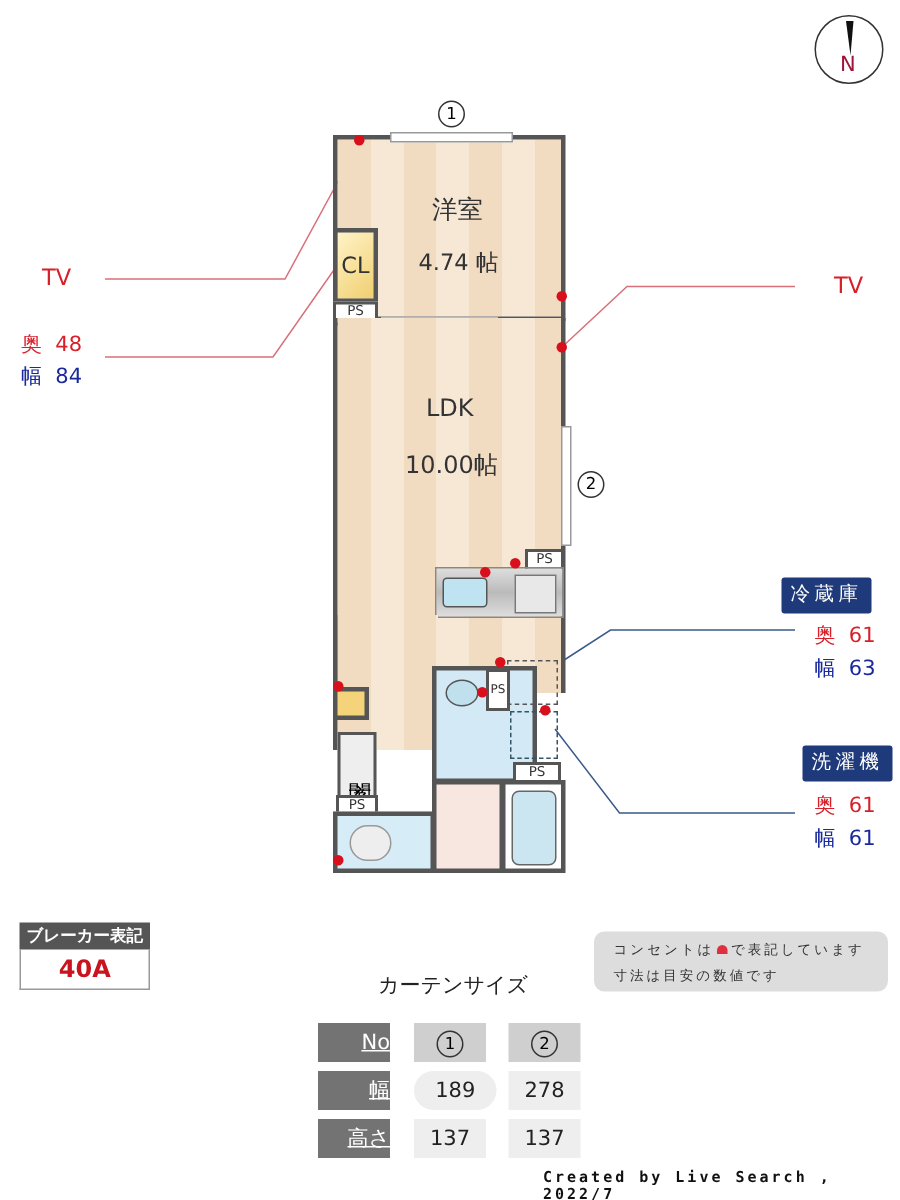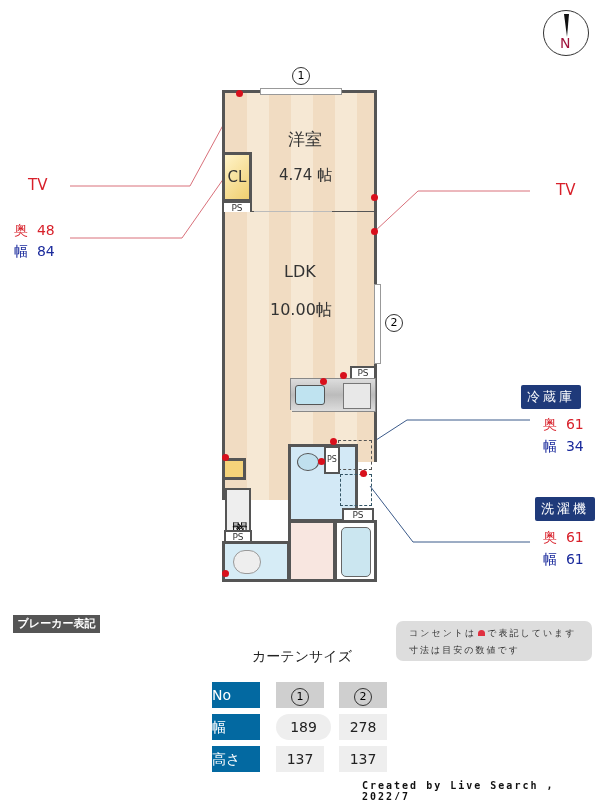--- a/index.html
+++ b/index.html
@@ -6,21 +6,21 @@
   body{width:600px;height:800px;position:relative;overflow:hidden;font-family:"DejaVu Sans",sans-serif;}
   .abs{position:absolute;}
   .red{color:#d8202a;}
   .blue{color:#1a2a9c;}
   .lbl{font-size:14px;}
   .navy-tag{background:#1f3a7a;color:#fff;font-size:13px;text-align:center;letter-spacing:3px;border-radius:2px;}
   .floor{position:absolute;left:222px;top:90px;width:155px;height:492px;}
   .stripes{background:repeating-linear-gradient(90deg,#f1dcc2 0px,#f1dcc2 22px,#f6e8d4 22px,#f6e8d4 44px);}
   .ps{position:absolute;border:2px solid #555;background:#fff;font-size:9px;text-align:center;line-height:11px;color:#333;}
   .dot{position:absolute;width:7px;height:7px;border-radius:50%;background:#d8101c;}
-  .tbl-head{background:#0369a1;color:#fff;text-align:left;font-size:14px;}
+  .tbl-head{background:#737373;color:#fff;text-align:right;font-size:14px;text-decoration:underline;}
   .tbl-cell{background:#eeeeee;text-align:center;font-size:14px;color:#222;}
   .tbl-num{background:#cfcfcf;text-align:center;font-size:14px;}
   .circ{display:inline-block;width:16px;height:16px;border:1px solid #333;border-radius:50%;line-height:16px;font-size:11px;text-align:center;background:#fff;}
 </style>
 </head>
 <body>
 
 <div class="abs" style="left:543px;top:10px;width:44px;height:44px;border:1px solid #333;border-radius:50%;">
   <svg width="44" height="44" style="position:absolute;left:0;top:0">
     <polygon points="20,3 25,3 23,26" fill="#111"></polygon>
@@ -40,21 +40,21 @@
 <div class="abs lbl" style="left:14px;top:220px;line-height:21px;">
   <div><span class="red">奥</span>&nbsp;&nbsp;<span class="red">48</span></div>
   <div><span class="blue">幅</span>&nbsp;&nbsp;<span class="blue">84</span></div>
 </div>
 
 <div class="abs red" style="left:556px;top:181px;font-size:15px;">TV</div>
 
 <div class="abs navy-tag" style="left:521px;top:385px;width:60px;height:24px;line-height:24px;">冷蔵庫</div>
 <div class="abs lbl" style="left:543px;top:413px;line-height:22px;">
   <div><span class="red">奥</span>&nbsp;&nbsp;<span class="red">61</span></div>
-  <div><span class="blue">幅</span>&nbsp;&nbsp;<span class="blue">34</span></div>
+  <div><span class="blue">幅</span>&nbsp;&nbsp;<span class="blue">63</span></div>
 </div>
 
 <div class="abs navy-tag" style="left:535px;top:497px;width:60px;height:24px;line-height:24px;">洗濯機</div>
 <div class="abs lbl" style="left:543px;top:526px;line-height:22px;">
   <div><span class="red">奥</span>&nbsp;&nbsp;<span class="red">61</span></div>
   <div><span class="blue">幅</span>&nbsp;&nbsp;<span class="blue">61</span></div>
 </div>
 
 <span class="abs circ" style="left:292px;top:67px;">1</span>
 <span class="abs circ" style="left:385px;top:314px;">2</span>
@@ -105,20 +105,21 @@
   <div class="dot" style="left:98px;top:288px;"></div>
   <div class="dot" style="left:0;top:364px;"></div>
   <div class="dot" style="left:108px;top:348px;"></div>
   <div class="dot" style="left:96px;top:368px;"></div>
   <div class="dot" style="left:138px;top:380px;"></div>
   <div class="dot" style="left:0;top:480px;"></div>
 </div>
 
 <div class="abs" style="left:13px;top:615px;width:87px;font-weight:bold;">
   <div style="background:#555;color:#fff;font-size:11px;text-align:center;height:18px;line-height:18px;">ブレーカー表記</div>
+  <div style="border:1px solid #999;border-top:none;color:#c8141e;font-size:16px;text-align:center;height:26px;line-height:26px;">40A</div>
 </div>
 
 <div class="abs" style="left:396px;top:621px;width:196px;height:40px;background:#ddd;border-radius:7px;font-size:9px;letter-spacing:2px;color:#333;">
   <div style="position:absolute;left:13px;top:6px;">
     <span>コンセントは</span><span style="display:inline-block;width:7px;height:6px;background:#e03040;border-radius:4px 4px 0 0;margin:0 2px;"></span><span>で表記しています</span>
   </div>
   <div style="position:absolute;left:13px;top:23px;">寸法は目安の数値です</div>
 </div>
 
 <div class="abs" style="left:252px;top:648px;font-size:14px;color:#222;">カーテンサイズ</div>

